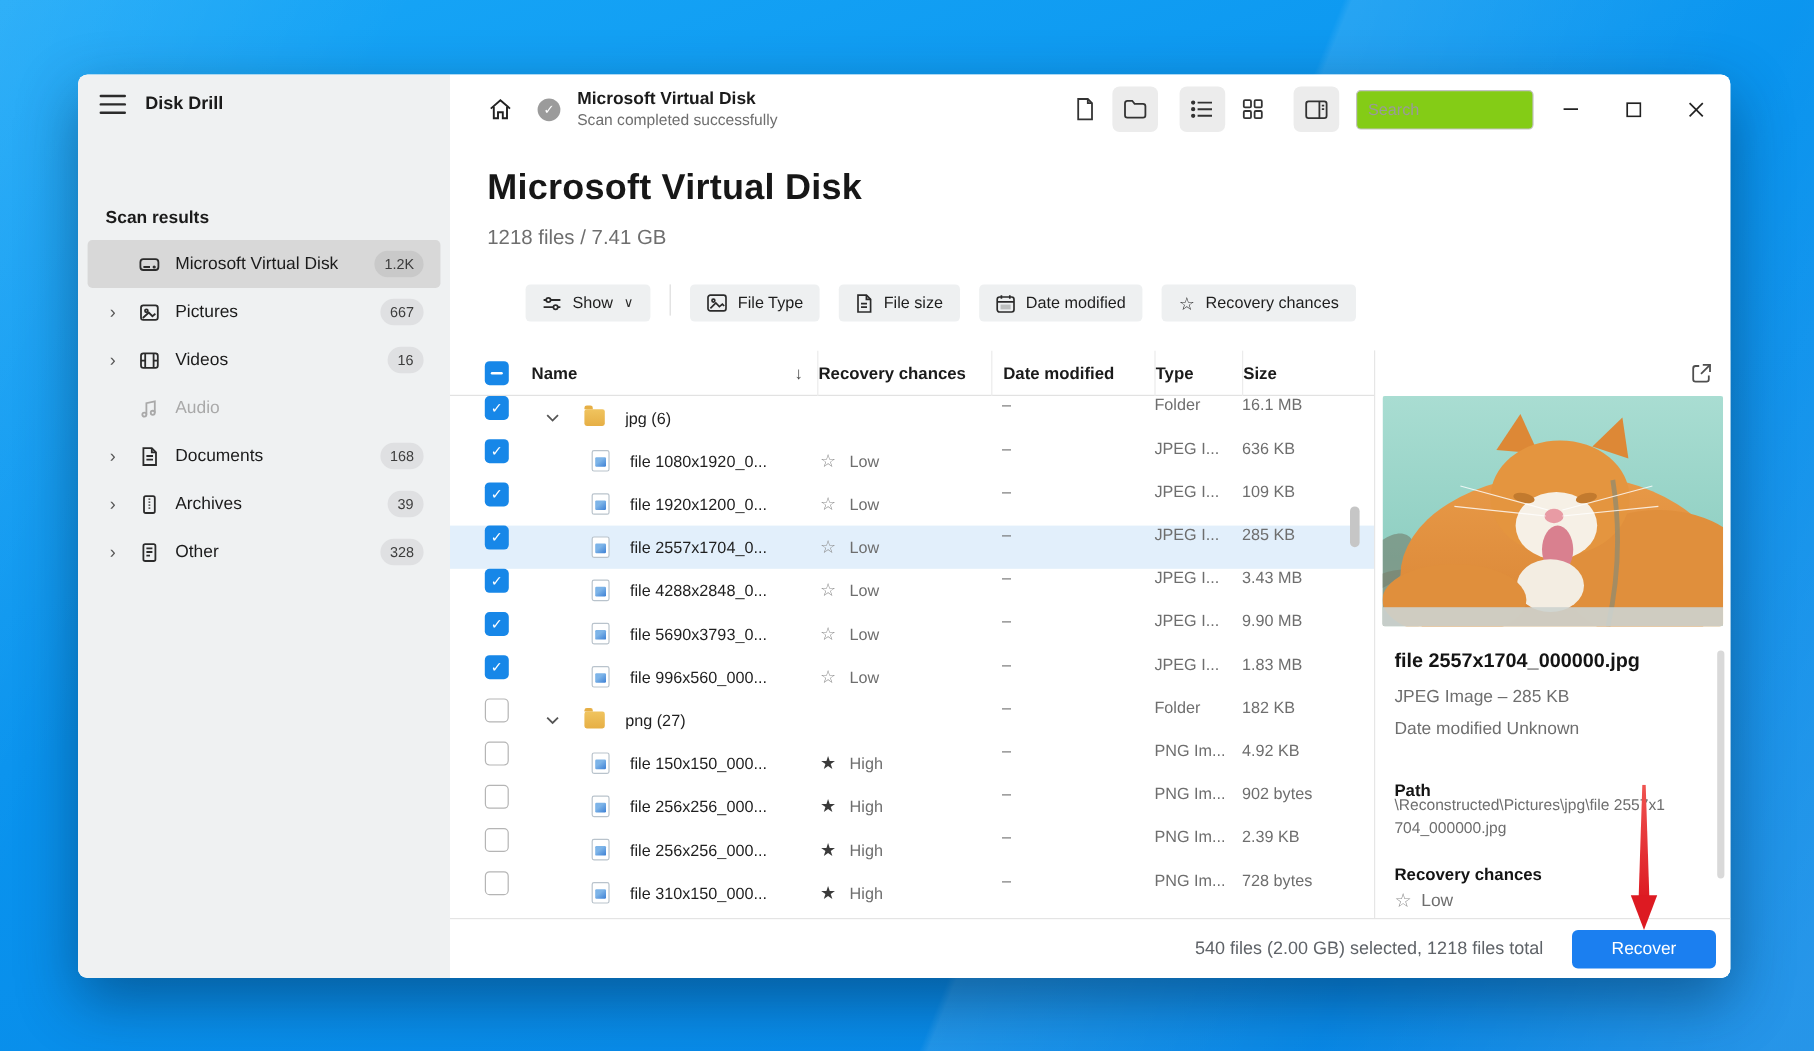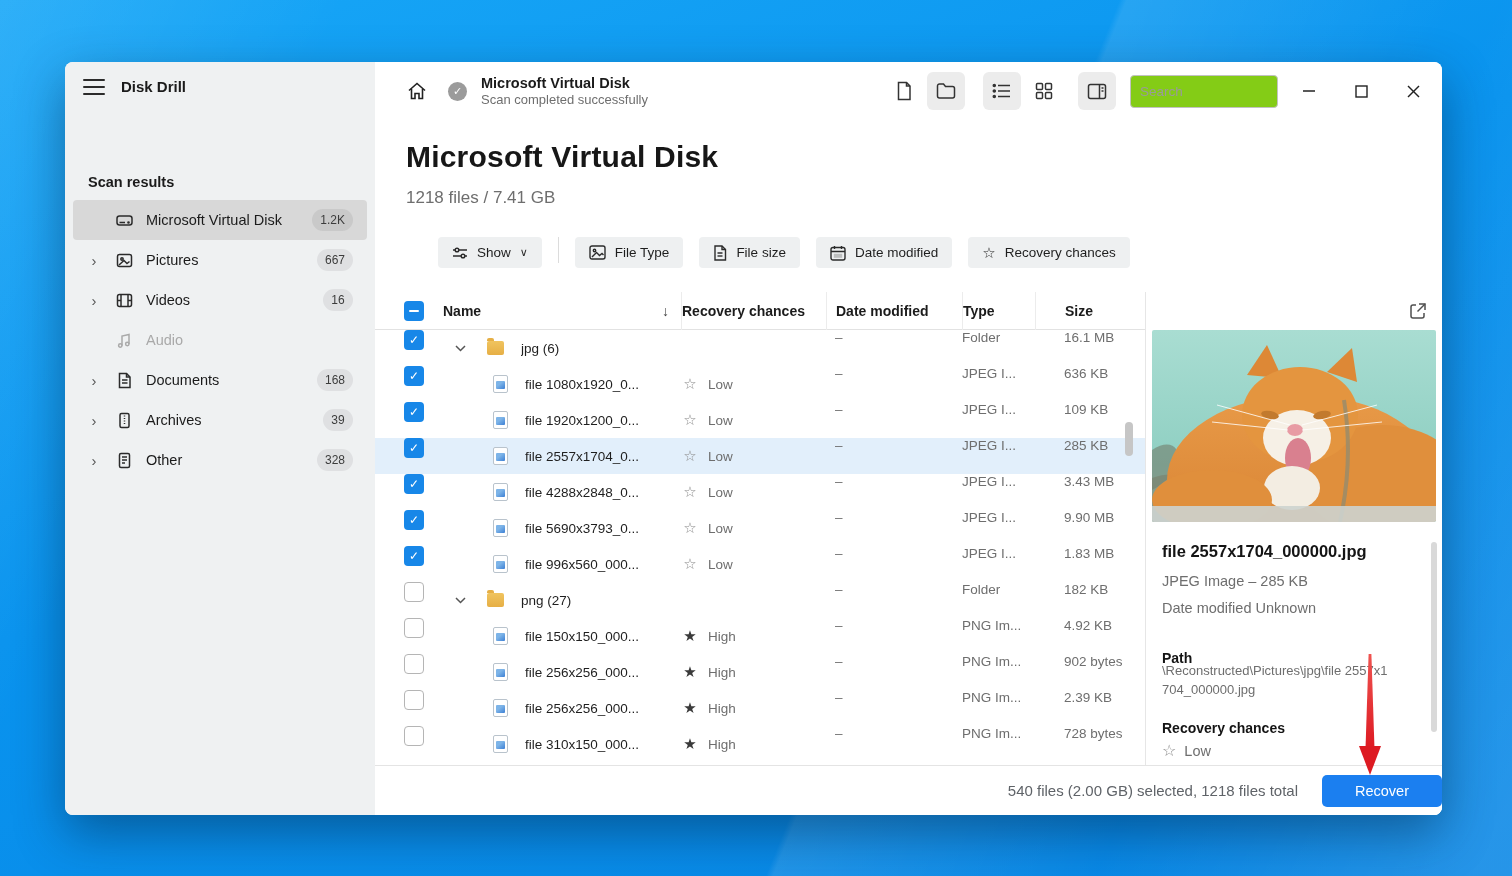--- a/index.html
+++ b/index.html
@@ -105,21 +105,21 @@
   .icn-imgfile { width:15px; height:18px; margin-left:24px; flex:none; background:#fff; border:1px solid #b9c3cc; border-radius:2px; position:relative; }
   .icn-imgfile::after { content:""; position:absolute; left:2px; top:5px; width:9px; height:8px; background:linear-gradient(140deg,#7db4e8 40%,#3c7fd4); border-radius:1px; }
   .cell-name-text { margin-left:17px; white-space:nowrap; overflow:hidden; }
   .c-rec { width:145px; flex:none; display:flex; align-items:center; color:#6e6e6e; }
   .c-rec .star { width:18px; font-size:15px; margin-right:9px; text-align:center; }
   .c-rec .star.low { color:#8d8d8d; }
   .c-rec .star.high { color:#3a3a3a; }
   .thead .c-rec, .thead .c-date, .thead .c-type, .thead .c-size { color:#1b1b1b; }
   .c-date { width:136px; flex:none; color:#6e6e6e; padding-left:9px; }
   .c-type { width:73px; flex:none; color:#6e6e6e; white-space:nowrap; overflow:hidden; }
-  .c-size { flex:1; color:#6e6e6e; white-space:nowrap;padding-left:29px; }
+  .c-size { flex:1; color:#6e6e6e; white-space:nowrap; }
   .thead .c-date, .thead .c-type, .thead .c-size, .thead .c-rec { border-left:1px solid #ececec; height:38px; display:flex; align-items:center; }
   .list-scrollbar { position:absolute; left:750px; top:360px; width:8px; height:34px; background:#c6c6c6; border-radius:4px; cursor:pointer; }
 
   
   .preview { position:absolute; right:0; top:230px; width:297px; bottom:50px; border-left:1px solid #e6e6e6; background:#fff; }
   .pv-open { position:absolute; right:14px; top:9px; width:20px; height:20px; cursor:pointer; }
   .pv-open svg { stroke:#4f4f4f; }
   .pv-img { position:absolute; left:6px; top:38px; width:284px; height:192px; border-radius:2px; overflow:hidden; }
   .pv-filename { position:absolute; left:16px; top:250px; font-size:16.5px; font-weight:bold; color:#141414; width:260px; white-space:nowrap; overflow:hidden; }
   .pv-meta { position:absolute; left:16px; top:281px; font-size:14.5px; color:#6e6e6e; }
@@ -127,21 +127,21 @@
   .pv-path-label { position:absolute; left:16px; top:358px; font-size:14px; font-weight:bold; color:#141414; }
   .pv-path { position:absolute; left:16px; top:370px; width:230px; font-size:13px; color:#6e6e6e; line-height:1.45; word-break:break-all; }
   .pv-rec-label { position:absolute; left:16px; top:428px; font-size:14px; font-weight:bold; color:#141414; }
   .pv-rec { position:absolute; left:16px; top:449px; font-size:14.5px; color:#6e6e6e; display:flex; align-items:center; }
   .pv-rec .star { font-size:16px; color:#8d8d8d; margin-right:8px; }
   .pv-scrollbar { position:absolute; right:5px; top:250px; width:6px; height:190px; background:#d9d9d9; border-radius:3px; cursor:pointer; }
 
   
   .bottombar { position:absolute; left:0; right:0; bottom:0; height:50px; border-top:1px solid #e4e4e4; background:#fff; display:flex; align-items:center; justify-content:flex-end; }
   .bb-status { font-size:15px; color:#5f6368; margin-right:24px; }
-  .recover-btn { width:120px; height:32px; background:#1b7ff0; border:none; border-radius:5px; color:#fff; font-size:14.5px; font-family:inherit; cursor:pointer; }
+  .recover-btn { width:120px; height:32px; margin-right:12px; background:#1b7ff0; border:none; border-radius:5px; color:#fff; font-size:14.5px; font-family:inherit; cursor:pointer; }
 
   
   .annot-arrow { position:absolute; left:1285px; top:592px; width:40px; height:122px; pointer-events:none; z-index:50; }
 </style>
 </head>
 <body>
 
 <div class="desktop">
   <div class="window">
 

